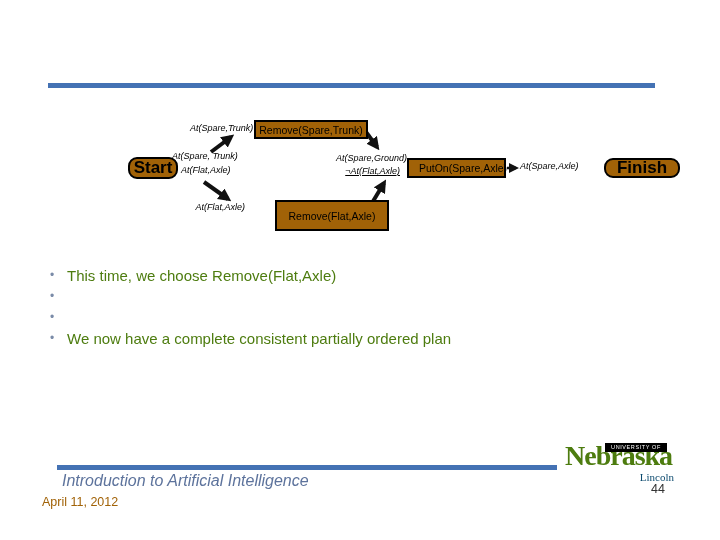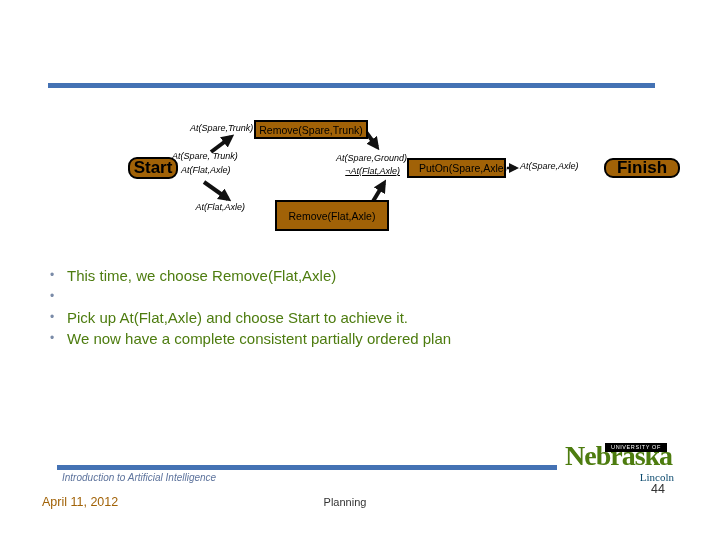--- a/index.html
+++ b/index.html
@@ -18,21 +18,21 @@
   .dlabel{
     position:absolute;z-index:2;font-size:9px;font-style:italic;color:#000;
     white-space:nowrap;line-height:11px;
   }
   .dlabel.ra{text-align:right;}
   .bullets{position:absolute;left:44px;top:265px;width:580px;z-index:2;}
   .bullet-row{display:flex;align-items:flex-start;height:21px;}
   .dot{width:23px;color:#7a8ba8;font-size:12px;line-height:21px;padding-left:6px;box-sizing:border-box;}
   .btext{font-size:15px;line-height:21px;color:#4d7c0f;}
   .bottom-rule{position:absolute;left:57px;top:465px;width:500px;height:5px;background:#4472b4;}
-  .course{position:absolute;left:62px;top:472px;font-size:10px;font-style:italic;color:#5d739c;}
+  .course{position:absolute;left:62px;top:472px;font-size:16px;font-style:italic;color:#5d739c;}
   .date{position:absolute;left:42px;top:495px;font-size:12.5px;color:#a16207;}
   .section{position:absolute;left:250px;top:496px;width:190px;text-align:center;font-size:11px;color:#333;}
   .pagenum{position:absolute;left:625px;top:482px;width:40px;text-align:right;font-size:12.5px;color:#333;}
   .logo{position:absolute;left:565px;top:440px;width:112px;height:54px;z-index:2;}
   .logo-name{
     position:absolute;left:0;top:1px;font-family:"Liberation Serif",serif;
     font-weight:bold;font-size:28px;line-height:30px;letter-spacing:-1px;color:#4d7c0f;
   }
   .logo-banner{
     position:absolute;left:40px;top:3px;width:62px;height:9px;background:#000;
@@ -84,32 +84,30 @@
   <div class="bullets">
     <div class="bullet-row">
       <span class="dot">•</span>
       <span class="btext">This time, we choose Remove(Flat,Axle)</span>
     </div>
     <div class="bullet-row">
       <span class="dot">•</span>
     </div>
     <div class="bullet-row">
       <span class="dot">•</span>
-      <span class="btext">Pick up At(Flat,Axle) and choose Start to achieve it.</span>
     </div>
     <div class="bullet-row">
       <span class="dot">•</span>
       <span class="btext">We now have a complete consistent partially ordered plan</span>
     </div>
   </div>
 
   <div class="bottom-rule"></div>
   <div class="course">Introduction to Artificial Intelligence</div>
   <div class="date">April 11, 2012</div>
-  <div class="section">Planning</div>
   <div class="pagenum">44</div>
 
   <div class="logo">
     <div class="logo-name">Nebraska</div>
     <div class="logo-banner">UNIVERSITY OF</div>
     <div class="logo-city">Lincoln</div>
   </div>
 
 </div>
 

